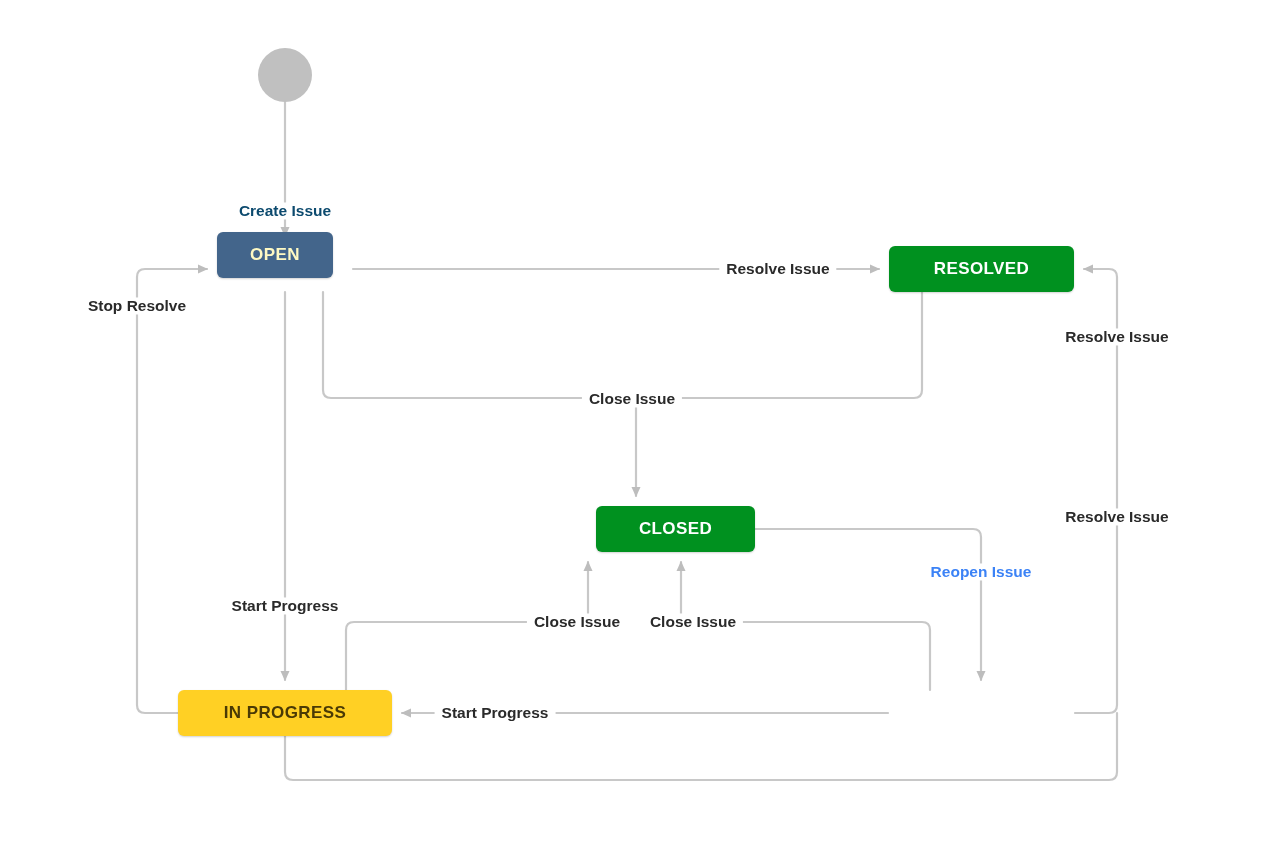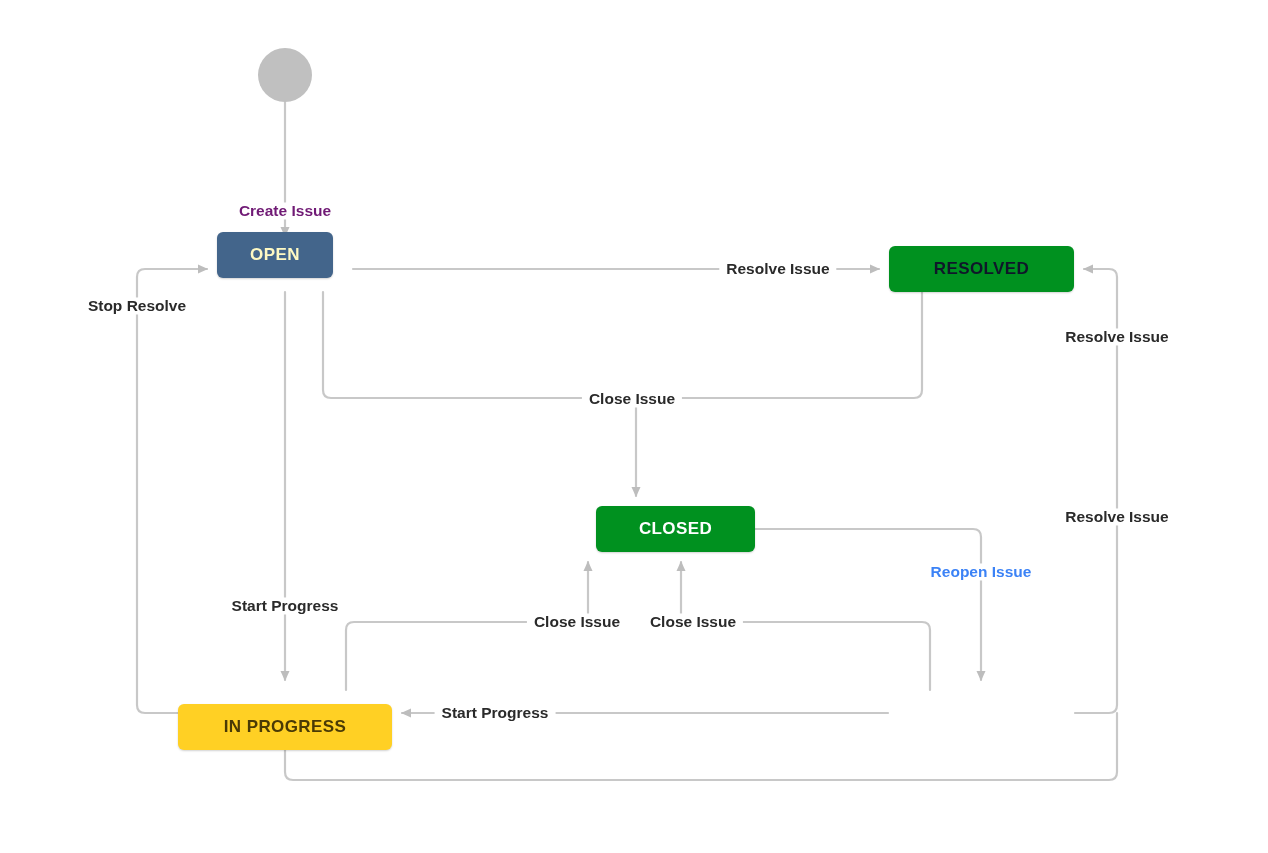--- a/index.html
+++ b/index.html
@@ -92,31 +92,31 @@
       <path d="M285,736 L285,772 Q285,780 293,780 L1109,780 Q1117,780 1117,772 L1117,713"></path>
 
     </g>
   </svg>
 
   <div class="start-dot" style="left: 258px; top: 48px; width: 54px; height: 54px; background: rgb(192, 192, 192);"></div>
 
   <div class="node" style="left: 217px; top: 232px; width: 116px; height: 46px; background: rgb(67, 101, 139); color: #fef9c3;">
     <span>OPEN</span>
   </div>
-  <div class="node" style="left: 889px; top: 246px; width: 185px; height: 46px; background: rgb(0, 145, 31); color: #0f172a;">
+  <div class="node" style="left: 889px; top: 246px; width: 185px; height: 46px; background: rgb(0, 145, 31); color: #ffffff;">
     <span>RESOLVED</span>
   </div>
   <div class="node" style="left: 556px; top: 506px; width: 159px; height: 46px; background: rgb(0, 145, 31); color: rgb(255, 255, 255); margin-left: 40px;">
     <span>CLOSED</span>
   </div>
-  <div class="node" style="left: 178px; top: 690px; width: 214px; height: 46px; background: rgb(255, 208, 36); color: rgb(74, 58, 5); margin-top: 14px;">
+  <div class="node" style="left: 178px; top: 690px; width: 214px; height: 46px; background: rgb(255, 208, 36); color: rgb(74, 58, 5);">
     <span>IN PROGRESS</span>
   </div>
 
-  <div class="edge-label" style="left: 285px; top: 211px; color: #701a75;">Create Issue</div>
+  <div class="edge-label" style="left: 285px; top: 211px; color: #0c4a6e;">Create Issue</div>
   <div class="edge-label" style="left: 137px; top: 306px; color: rgb(42, 42, 42);">Stop Resolve</div>
   <div class="edge-label" style="left: 778px; top: 269px; color: rgb(42, 42, 42);">Resolve Issue</div>
   <div class="edge-label" style="left: 632px; top: 399px; color: rgb(42, 42, 42);">Close Issue</div>
   <div class="edge-label" style="left: 285px; top: 606px; color: rgb(42, 42, 42);">Start Progress</div>
   <div class="edge-label" style="left: 577px; top: 622px; color: rgb(42, 42, 42);">Close Issue</div>
   <div class="edge-label" style="left: 693px; top: 622px; color: rgb(42, 42, 42);">Close Issue</div>
   <div class="edge-label" style="left: 495px; top: 713px; color: rgb(42, 42, 42);">Start Progress</div>
   <div class="edge-label" style="left: 981px; top: 572px; color: #3b82f6;">Reopen Issue</div>
   <div class="edge-label" style="left: 1117px; top: 337px; color: rgb(42, 42, 42);">Resolve Issue</div>
   <div class="edge-label" style="left: 1117px; top: 517px; color: rgb(42, 42, 42);">Resolve Issue</div>

